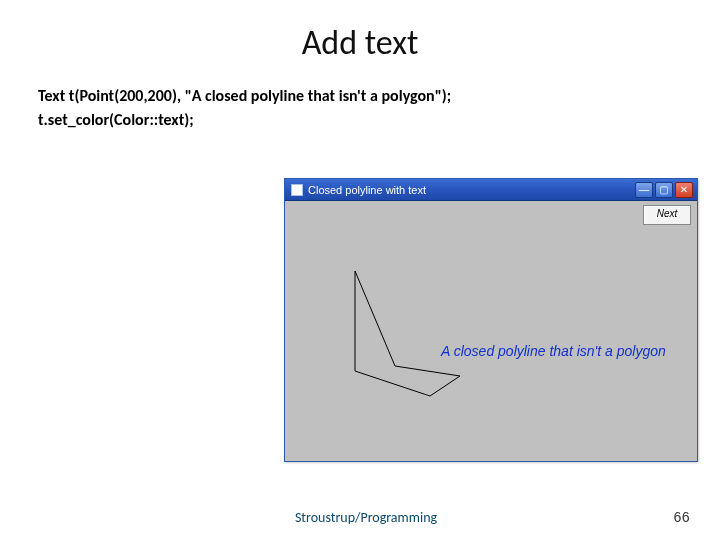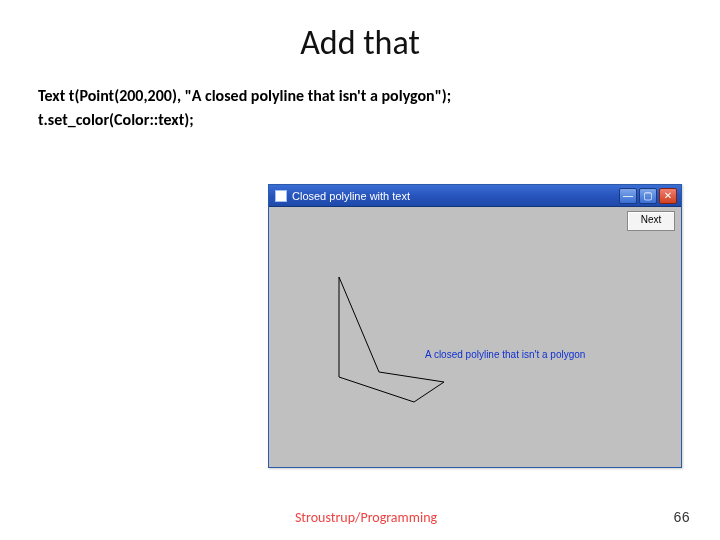--- a/index.html
+++ b/index.html
@@ -24,29 +24,28 @@
     margin-left: 38px;
     margin-right: 38px;
     font-size: 16px;
     line-height: 1.35;
     font-weight: 700;
     color: #000;
   }
   .body-text .line { margin-bottom: 2px; }
   .window {
     position: absolute;
-    left: 268px;
+    left: 284px;
     top: 178px;
     width: 412px;
     height: 282px;
     border: 1px solid #2a5aa8;
     box-shadow: 1px 1px 2px rgba(0,0,0,0.2);
     background: #c0c0c0;
     font-family: Tahoma, Arial, sans-serif;
-    margin-top: 6px;
   }
   .titlebar {
     height: 22px;
     background: linear-gradient(to bottom, #3a6ed5 0%, #2855bd 50%, #1e49aa 100%);
     display: flex;
     align-items: center;
     padding: 0 4px 0 6px;
     color: #fff;
     font-size: 11px;
     box-sizing: border-box;
@@ -76,20 +75,21 @@
   }
   .win-btn.close {
     background: linear-gradient(to bottom,#f08070,#d04020);
     border: 1px solid #802010;
     color: #fff;
   }
   .content-area {
     position: absolute;
     top: 22px; left: 0; right: 0; bottom: 0;
     background: #c0c0c0;
+    font-style: italic;
   }
   .next-button {
     position: absolute;
     top: 4px;
     right: 6px;
     width: 46px;
     height: 18px;
     background: #f4f4f4;
     border: 1px solid #888;
     font-size: 10px;
@@ -100,50 +100,50 @@
   }
   .canvas-area {
     position: absolute;
     top: 0; left: 0; right: 0; bottom: 0;
   }
   .canvas-text {
     position: absolute;
     left: 156px;
     top: 142px;
     color: #1030d0;
-    font-size: 10px;
+    font-size: 14px;
     font-family: Arial, sans-serif;
   }
   svg.poly {
     position: absolute;
     top: 0; left: 0;
     width: 100%; height: 100%;
   }
   .footer-center {
     position: absolute;
     bottom: 14px;
     left: 0; right: 0;
     text-align: center;
     font-size: 14px;
-    color: #ef4444;
+    color: #0c4a6e;
     padding-left: 12px;
   }
   .page-num {
     position: absolute;
     bottom: 14px;
     right: 30px;
     font-size: 14px;
     color: #333;
     font-family: Liberation Mono, monospace;
   }
 </style>
 </head>
 <body>
 
-<div class="slide-title">Add that</div>
+<div class="slide-title">Add text</div>
 
 <div class="body-text">
   <div class="line">Text t(Point(200,200), "A closed polyline that isn't a polygon");</div>
   <div class="line">t.set_color(Color::text);</div>
 </div>
 
 <div class="window">
   <div class="titlebar">
     <div class="app-icon"></div>
     <div class="title-text">Closed polyline with text</div>

